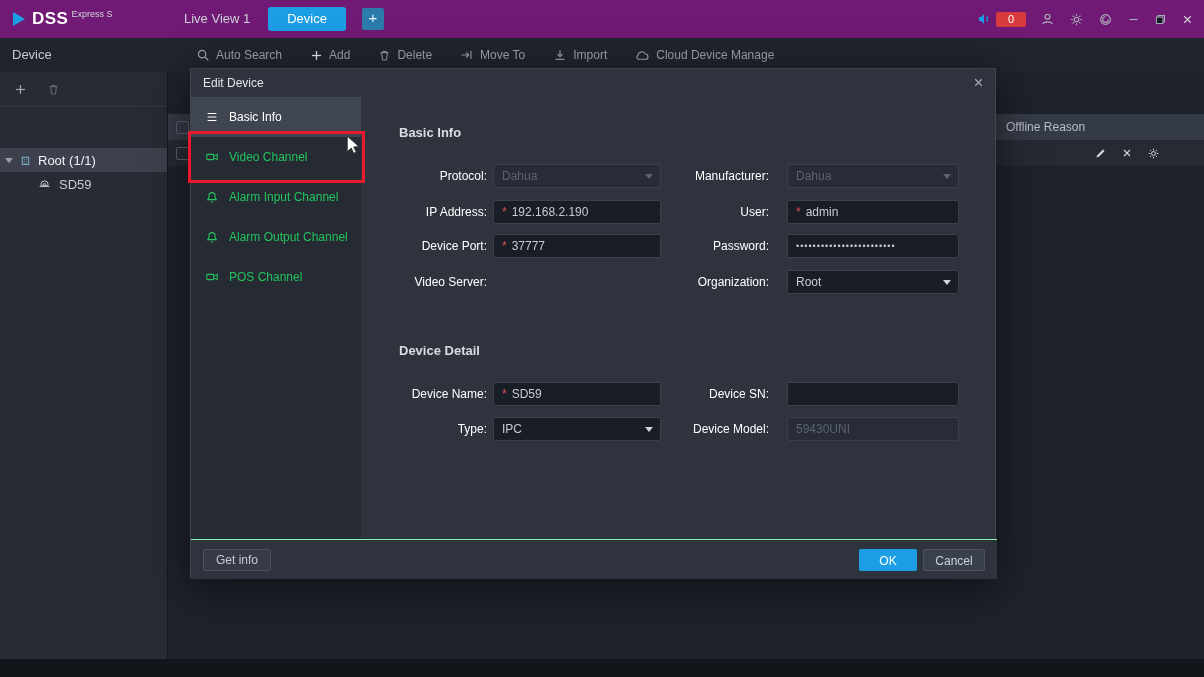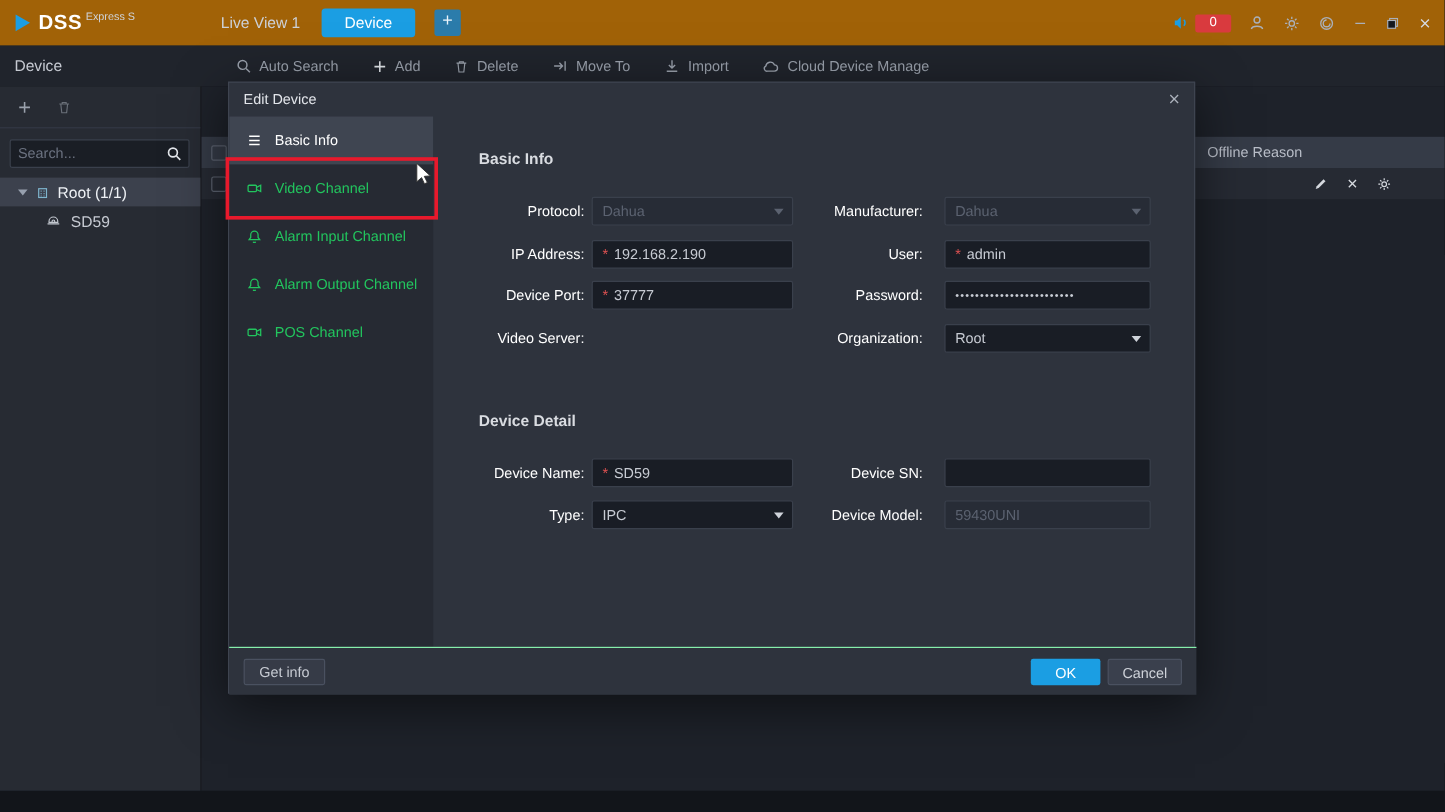--- a/index.html
+++ b/index.html
@@ -1,21 +1,21 @@
 <!DOCTYPE html>
 <html><head>
 <meta charset="utf-8">
 <style>
   html,body{margin:0;padding:0;background:#0b0d10;font-family:"Liberation Sans",sans-serif;}
   .app{position:relative;width:1204px;height:677px;background:#1e222a;overflow:hidden;color:#c6cad2;font-size:12px;}
   svg{display:block;}
   .icon{display:inline-flex;align-items:center;justify-content:center;}
 
   
-  .topbar{position:absolute;left:0;top:0;width:1204px;height:38px;background:#a16207;}
+  .topbar{position:absolute;left:0;top:0;width:1204px;height:38px;background:#701a75;}
   .logo{position:absolute;left:10px;top:0;height:38px;display:flex;align-items:center;}
   .logo-text{color:#fff;font-weight:bold;font-size:17px;letter-spacing:.5px;margin-left:4px;}
   .logo-sup{color:#cfd3da;font-size:9px;margin-left:3px;position:relative;top:-5px;}
   .tab-live{position:absolute;left:184px;top:0;height:38px;line-height:38px;color:#cdd1d8;font-size:13px;}
   .tab-device{position:absolute;left:268px;top:7px;width:78px;height:24px;background:#1b9ee3;color:#fff;border-radius:3px;text-align:center;line-height:24px;font-size:13px;}
   .tab-add{position:absolute;left:362px;top:8px;width:22px;height:22px;background:#2b7cab;color:#eaf4fb;border-radius:2px;text-align:center;line-height:20px;font-size:15px;}
   .win-icons{position:absolute;right:10px;top:0;height:38px;display:flex;align-items:center;gap:14px;color:#aab0ba;}
   .alert-wrap{display:flex;align-items:center;gap:4px;color:#1b9ee3;}
   .alert-badge{background:#d93a3e;color:#fff;height:15px;min-width:26px;border-radius:2px;text-align:center;line-height:15px;font-size:11px;padding:0 2px;}
   .win-close{color:#d6dae0;}
@@ -26,21 +26,21 @@
   .toolbar{position:absolute;left:196px;top:0;height:34px;display:flex;align-items:center;gap:28px;color:#9aa1ac;}
   .tool{display:flex;align-items:center;gap:6px;font-size:12px;cursor:default;}
 
   
   .sidebar{position:absolute;left:0;top:72px;width:167px;height:587px;background:#272b33;border-right:1px solid #14171c;}
   .side-actions{height:34px;display:flex;align-items:center;gap:20px;padding-left:14px;border-bottom:1px solid #333845;color:#9aa1ac;}
   .search-wrap{position:absolute;left:8px;top:44px;width:150px;height:24px;background:#1a1e25;border:1px solid #3a404c;border-radius:2px;display:flex;align-items:center;box-sizing:border-box;}
   .search-input{flex:1;background:transparent;border:none;color:#cfd3da;font-size:12px;padding:0 6px;outline:none;font-family:"Liberation Sans",sans-serif;width:110px;}
   .search-input::placeholder{color:#6b7280;}
   .search-btn{width:24px;color:#e2e5ea;}
-  .tree-root{position:absolute;left:0;top:76px;width:167px;height:24px;background:#3c414d;display:flex;align-items:center;color:#eef1f5;font-size:13px;gap:6px;padding-left:15px;box-sizing:border-box;}
+  .tree-root{position:absolute;left:0;top:76px;width:167px;height:24px;background:#3c414d;display:flex;align-items:center;color:#eef1f5;font-size:13px;gap:6px;padding-left:5px;box-sizing:border-box;}
   .tree-child{position:absolute;left:0;top:100px;width:167px;height:24px;display:flex;align-items:center;color:#c6cad2;font-size:13px;gap:8px;padding-left:38px;box-sizing:border-box;}
   .expander{width:0;height:0;border-left:4px solid transparent;border-right:4px solid transparent;border-top:5px solid #97a0ae;}
 
   
   .main{position:absolute;left:168px;top:72px;width:1036px;height:587px;background:#1e222a;}
   .thead{position:absolute;left:0;top:42px;width:1036px;height:26px;background:#353b47;color:#b9bec8;font-size:12px;}
   .th-offline{position:absolute;left:838px;line-height:26px;}
   .th-op{position:absolute;left:947px;line-height:26px;margin-top:30px;}
   .checkbox{width:11px;height:11px;border:1px solid #5c6370;border-radius:2px;position:absolute;left:8px;top:7px;background:transparent;}
   .trow{position:absolute;left:0;top:68px;width:1036px;height:26px;background:#262a33;}
@@ -208,29 +208,20 @@
             <line x1="8" y1="2.5" x2="8" y2="13.5"></line>
             <line x1="2.5" y1="8" x2="13.5" y2="8"></line>
           </svg>
       </span>
       <span class="icon" style="color:#6a7079;">
         <svg width="13" height="13" viewBox="0 0 16 16" fill="none" stroke="currentColor" stroke-width="1.2">
             <path d="M3 4.5h10M6 4.5V3h4v1.5M4.5 4.5l1 9h5l1-9"></path>
           </svg>
       </span>
     </div>
-    <div class="search-wrap">
-      <input class="search-input" type="text" placeholder="Search..." style="">
-      <span class="icon search-btn">
-        <svg width="14" height="14" viewBox="0 0 16 16" fill="none" stroke="currentColor" stroke-width="1.6">
-            <circle cx="7" cy="7" r="4.2"></circle>
-            <line x1="10.3" y1="10.3" x2="14" y2="14"></line>
-          </svg>
-      </span>
-    </div>
     <div class="tree-root">
       <span class="expander"></span>
       <span class="icon" style="color:#7fb6cf;">
         <svg width="13" height="13" viewBox="0 0 16 16" fill="none" stroke="currentColor" stroke-width="1.2">
             <rect x="4" y="4" width="8" height="9"></rect>
             <path d="M6 6.5h1M9 6.5h1M6 9h1M9 9h1M6 11.5h1M9 11.5h1"></path>
           </svg>
       </span>
       <span>Root (1/1)</span>
     </div>

